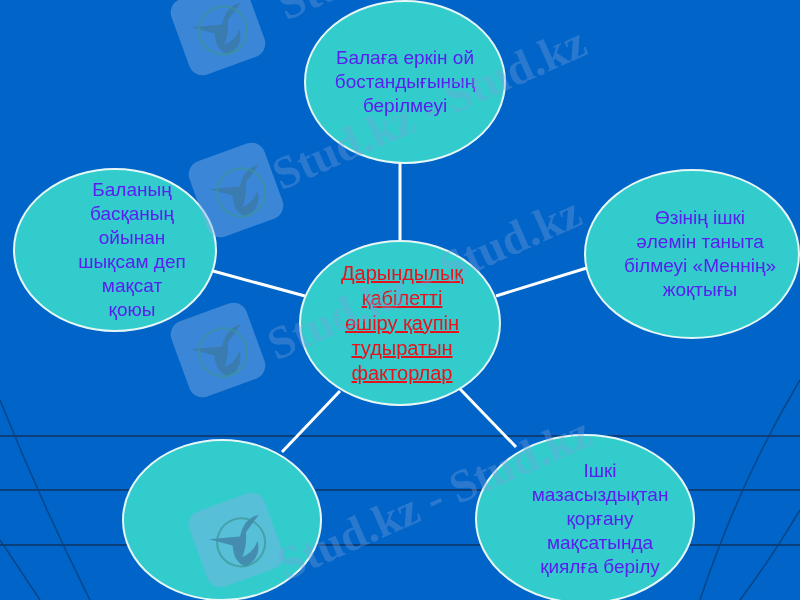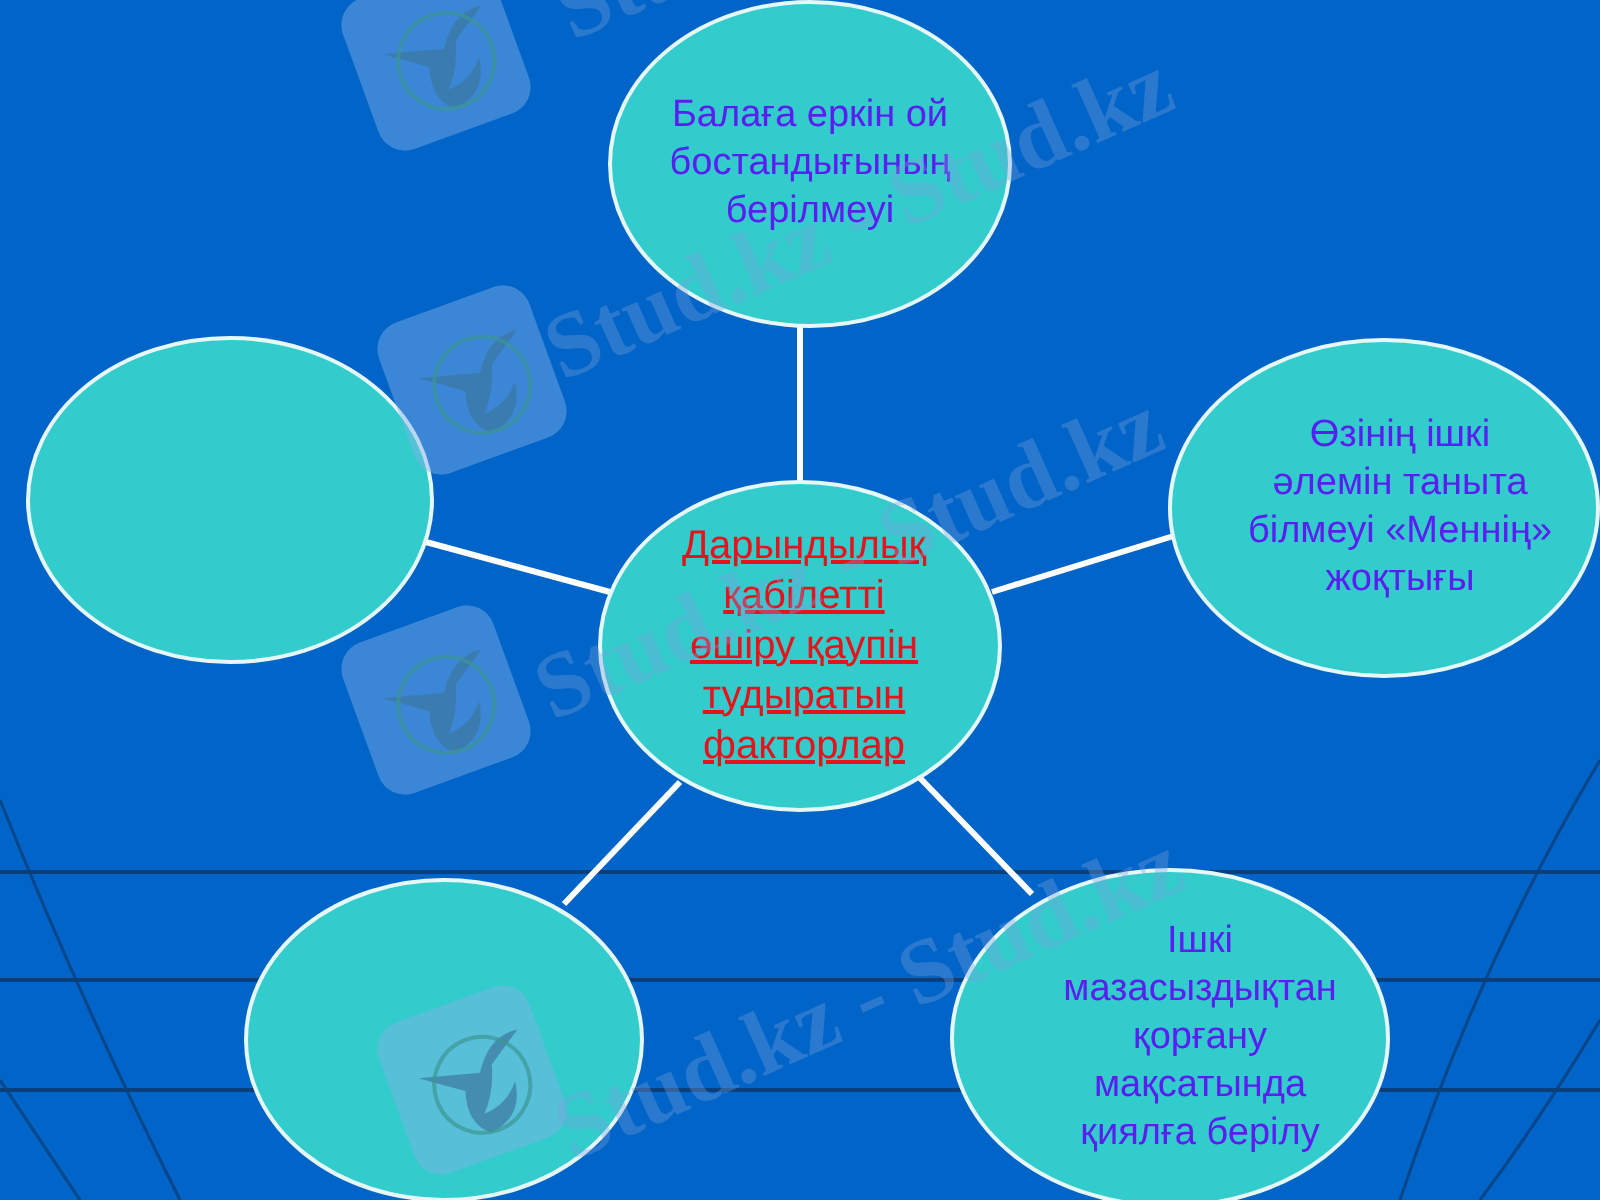--- a/index.html
+++ b/index.html
@@ -107,20 +107,26 @@
 
   <div class="node" style="left:305px; top:1px; width:200px; height:162px;">Балаға еркін ой
 бостандығының
 берілмеуі</div>
 
   <div class="node" style="left:585px; top:170px; width:230px; height:168px;">Өзінің ішкі
 әлемін таныта
 білмеуі  «Меннің»
 жоқтығы</div>
 
+  <div class="node" style="left:14px; top:169px; width:202px; height:162px; padding-left:34px;">Баланың
+басқаның
+ойынан
+шықсам деп
+мақсат
+қоюы</div>
 
   <div class="node center" style="left:300px; top:241px; width:200px; height:164px; padding-left:4px;">Дарындылық
 қабілетті
 өшіру қаупін
 тудыратын
  факторлар</div>
 
 
   <div class="node" style="left:476px; top:435px; width:218px; height:168px; padding-left:30px;">Ішкі
 мазасыздықтан

